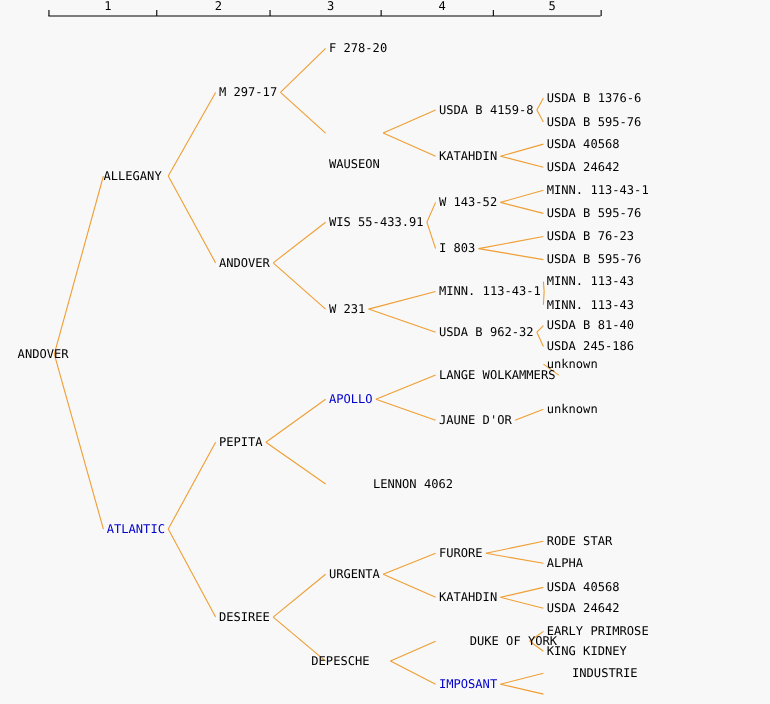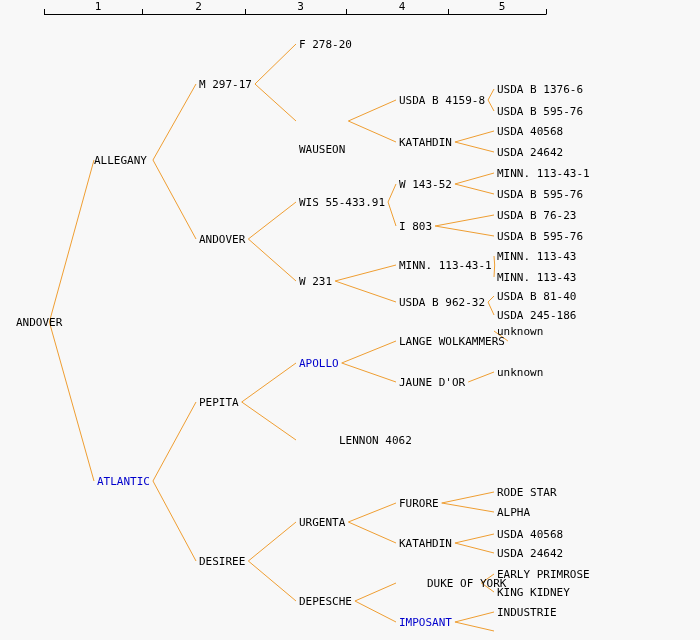--- a/index.html
+++ b/index.html
@@ -105,21 +105,21 @@
       <div class="node" style="left: 199px; top: 239px; color: rgb(0, 0, 0);">ANDOVER</div>
       <div class="node" style="left: 199px; top: 402px; color: rgb(0, 0, 0);">PEPITA</div>
       <div class="node" style="left: 199px; top: 561px; color: rgb(0, 0, 0);">DESIREE</div>
       <div class="node" style="left: 299px; top: 44px; color: rgb(0, 0, 0);">F 278-20</div>
       <div class="node" style="left: 299px; top: 121px; color: rgb(0, 0, 0); margin-top: 28px;">WAUSEON</div>
       <div class="node" style="left: 299px; top: 202px; color: rgb(0, 0, 0);">WIS 55-433.91</div>
       <div class="node" style="left: 299px; top: 281px; color: rgb(0, 0, 0);">W 231</div>
       <div class="node link" style="left: 299px; top: 363px; color: rgb(0, 0, 204);">APOLLO</div>
       <div class="node" style="left: 299px; top: 440px; color: rgb(0, 0, 0); margin-left: 40px;">LENNON 4062</div>
       <div class="node" style="left: 299px; top: 522px; color: rgb(0, 0, 0);">URGENTA</div>
-      <div class="node" style="left: 299px; top: 601px; color: rgb(0, 0, 0);">DEPESCHE</div>
+      <div class="node" style="left: 283px; top: 601px; color: rgb(0, 0, 0);">DEPESCHE</div>
       <div class="node" style="left: 399px; top: 100px; color: rgb(0, 0, 0);">USDA B 4159-8</div>
       <div class="node" style="left: 399px; top: 142px; color: rgb(0, 0, 0);">KATAHDIN</div>
       <div class="node" style="left: 399px; top: 184px; color: rgb(0, 0, 0);">W 143-52</div>
       <div class="node" style="left: 399px; top: 226px; color: rgb(0, 0, 0);">I 803</div>
       <div class="node" style="left: 399px; top: 265px; color: rgb(0, 0, 0);">MINN. 113-43-1</div>
       <div class="node" style="left: 399px; top: 302px; color: rgb(0, 0, 0);">USDA B 962-32</div>
       <div class="node" style="left: 399px; top: 341px; color: rgb(0, 0, 0);">LANGE WOLKAMMERS</div>
       <div class="node" style="left: 399px; top: 382px; color: rgb(0, 0, 0);">JAUNE D'OR</div>
       <div class="node" style="left: 399px; top: 503px; color: rgb(0, 0, 0);">FURORE</div>
       <div class="node" style="left: 399px; top: 543px; color: rgb(0, 0, 0);">KATAHDIN</div>
@@ -138,16 +138,16 @@
       <div class="node" style="left: 497px; top: 296px; color: rgb(0, 0, 0);">USDA B 81-40</div>
       <div class="node" style="left: 497px; top: 315px; color: rgb(0, 0, 0);">USDA 245-186</div>
       <div class="node" style="left: 497px; top: 331px; color: rgb(0, 0, 0);">unknown</div>
       <div class="node" style="left: 497px; top: 372px; color: rgb(0, 0, 0);">unknown</div>
       <div class="node" style="left: 497px; top: 492px; color: rgb(0, 0, 0);">RODE STAR</div>
       <div class="node" style="left: 497px; top: 512px; color: rgb(0, 0, 0);">ALPHA</div>
       <div class="node" style="left: 497px; top: 534px; color: rgb(0, 0, 0);">USDA 40568</div>
       <div class="node" style="left: 497px; top: 553px; color: rgb(0, 0, 0);">USDA 24642</div>
       <div class="node" style="left: 497px; top: 574px; color: rgb(0, 0, 0);">EARLY PRIMROSE</div>
       <div class="node" style="left: 497px; top: 592px; color: rgb(0, 0, 0);">KING KIDNEY</div>
-      <div class="node" style="left: 497px; top: 612px; color: rgb(0, 0, 0);">INDUSTRIE</div>
+      <div class="node" style="left: 520px; top: 612px; color: rgb(0, 0, 0);">INDUSTRIE</div>
       <div class="node" style="left: 497px; top: 664px; color: rgb(0, 0, 0);">PEPO</div>
     </div>
 </div>
 
 </body></html>

